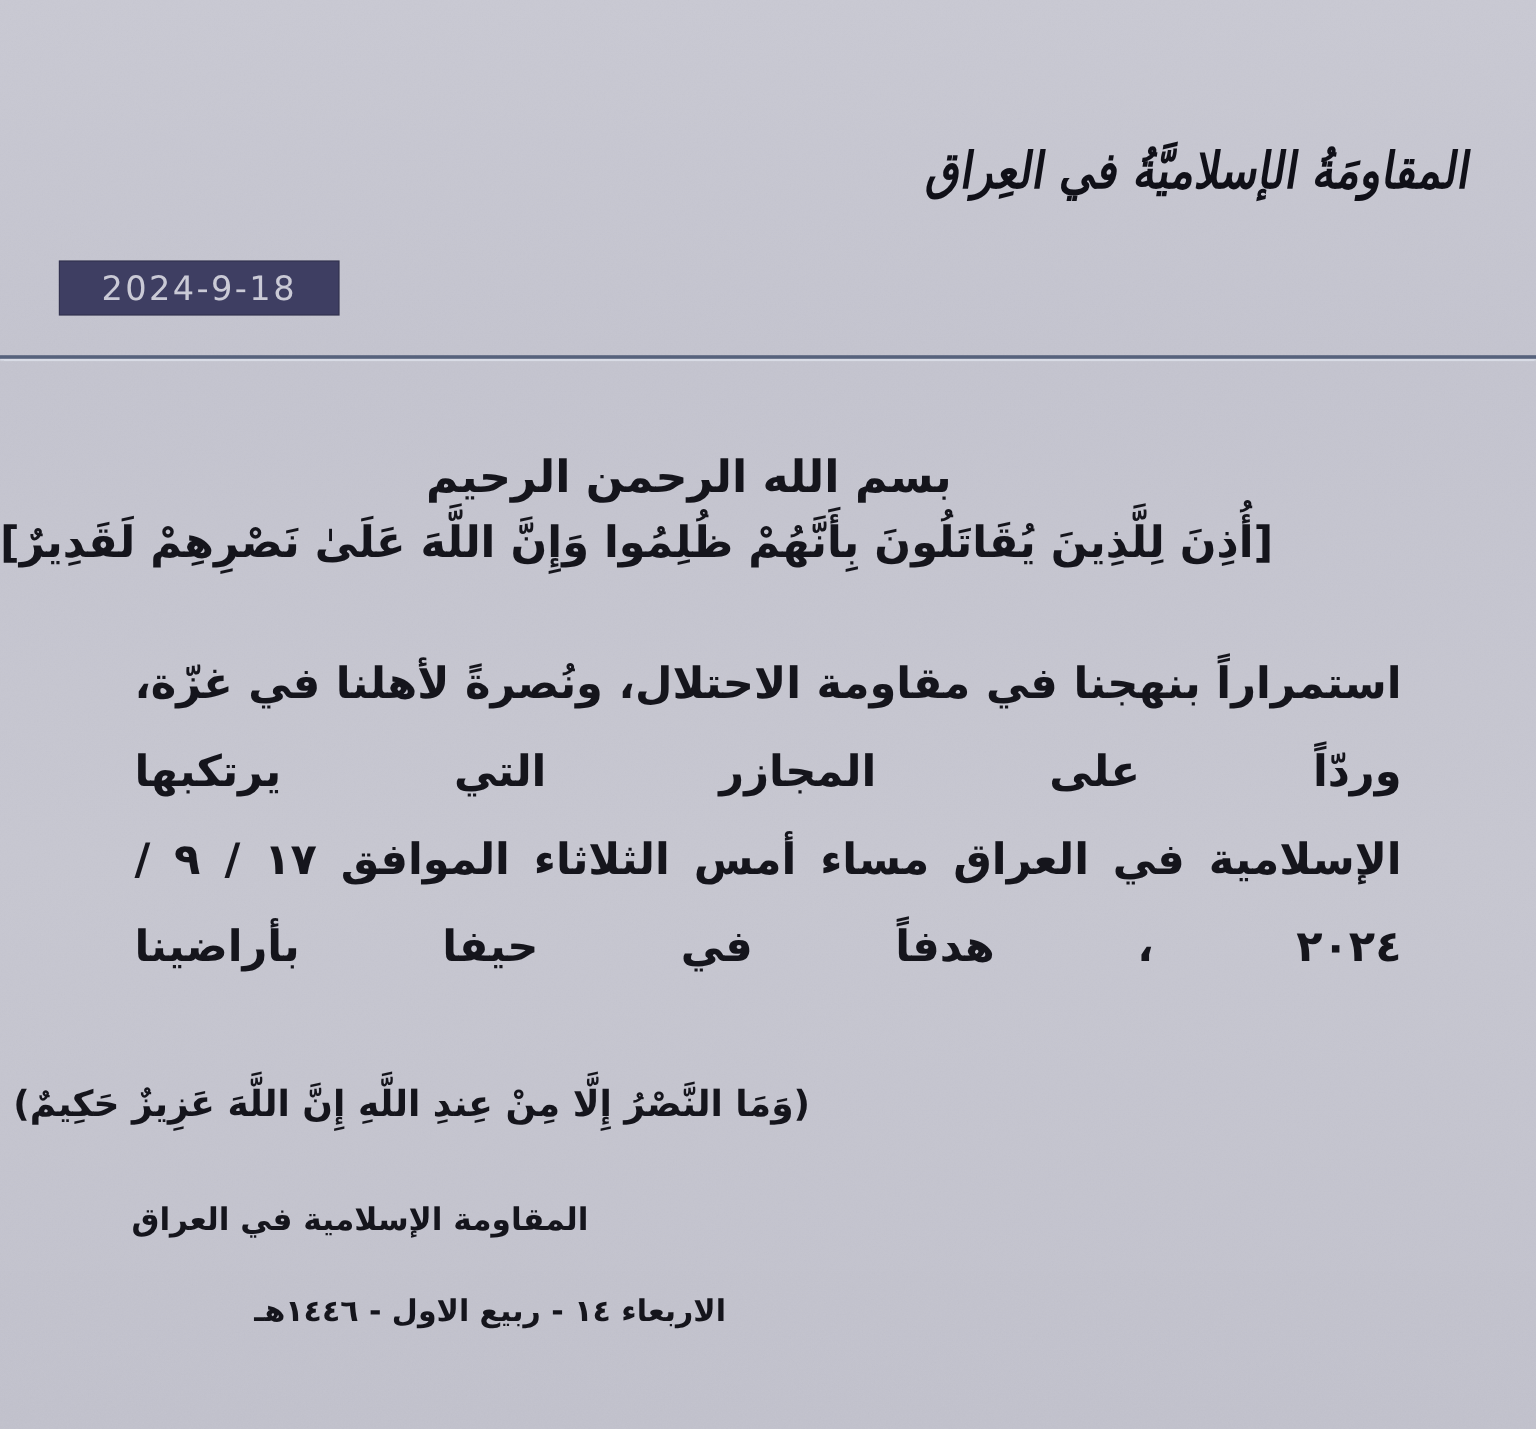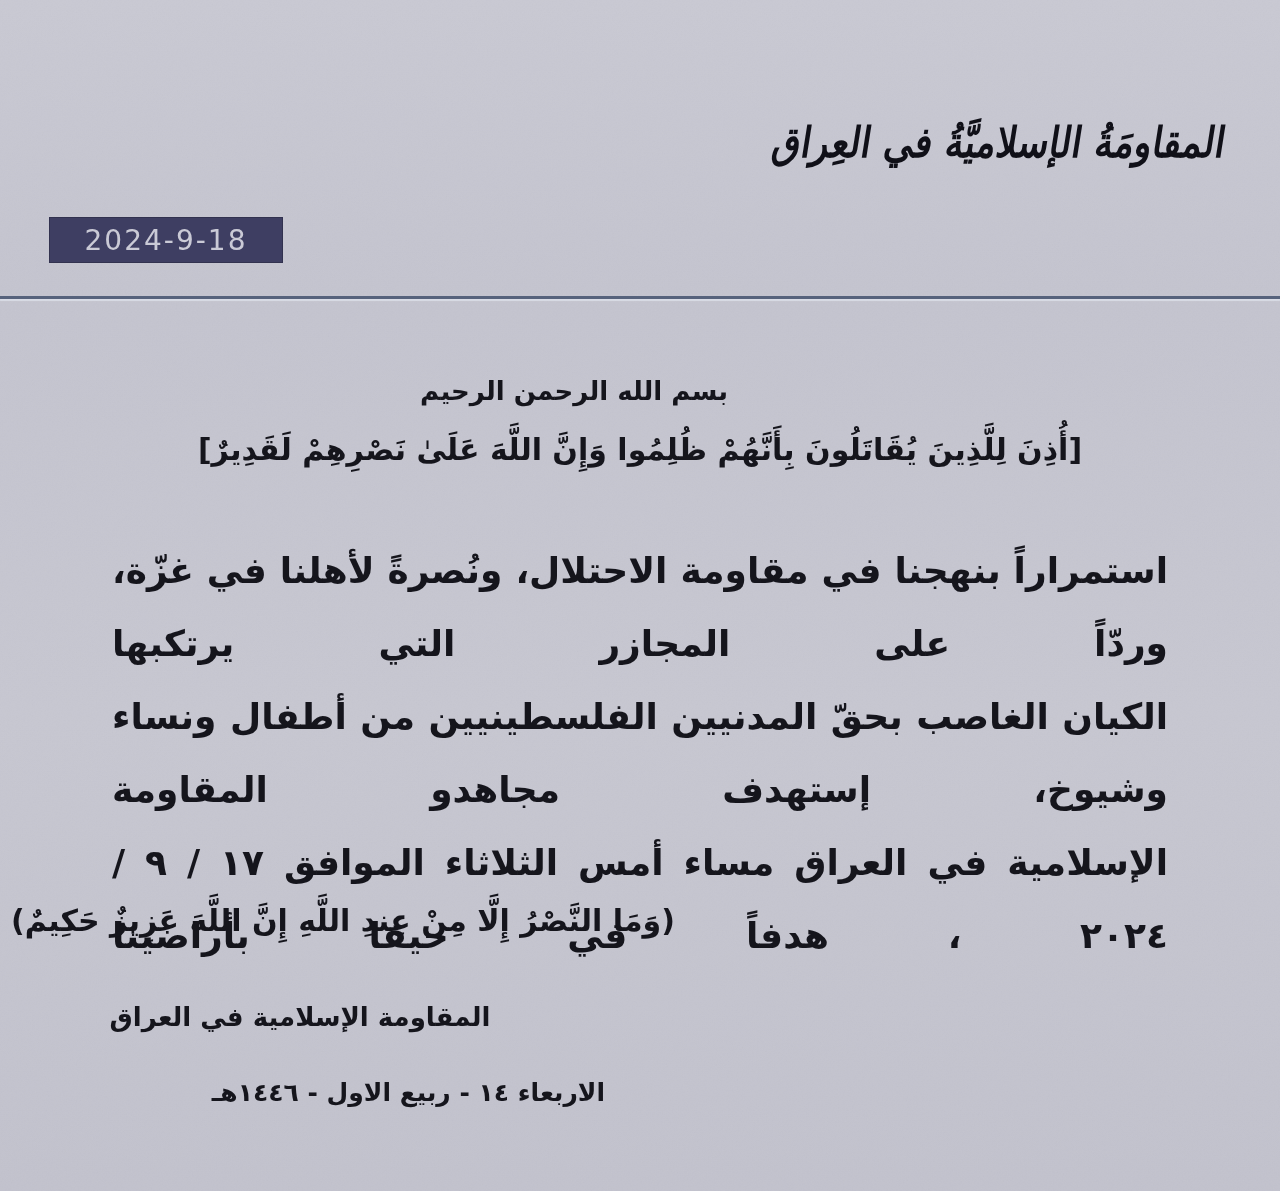--- a/index.html
+++ b/index.html
@@ -64,30 +64,30 @@
     height: 3px;
     background: #56627c;
     box-shadow: 0 2px 1px rgba(235, 240, 250, 0.55);
   }
 
   .bismillah {
     top: 376px;
     left: 0;
     width: 1148px;
     text-align: center;
-    font-size: 26px;
+    font-size: 37px;
     font-weight: bold;
   }
 
   .verse-opening {
     top: 432px;
     left: 0;
     width: 1280px;
-    text-align: center;
-    font-size: 30px;
+    text-align: left;
+    font-size: 36px;
     font-weight: bold;
     white-space: nowrap;
   }
 
   .body-text {
     top: 534px;
     right: 112px;
     left: 112px;
     font-size: 36px;
     font-weight: bold;
@@ -147,21 +147,20 @@
 <div class="layer date-badge">2024-9-18</div>
 
 <div class="layer divider"></div>
 
 <div class="layer bismillah">بسم الله الرحمن الرحيم</div>
 
 <div class="layer verse-opening">[أُذِنَ لِلَّذِينَ يُقَاتَلُونَ بِأَنَّهُمْ ظُلِمُوا وَإِنَّ اللَّهَ عَلَىٰ نَصْرِهِمْ لَقَدِيرٌ]</div>
 
 <div class="layer body-text">
   <div class="body-line">استمراراً بنهجنا في مقاومة الاحتلال، ونُصرةً لأهلنا في غزّة، وردّاً على المجازر التي يرتكبها</div>
-  <div class="body-line">الكيان الغاصب بحقّ المدنيين الفلسطينيين من أطفال ونساء وشيوخ، إستهدف مجاهدو المقاومة</div>
   <div class="body-line">الإسلامية في العراق مساء أمس الثلاثاء الموافق ١٧ / ٩ / ٢٠٢٤ ، هدفاً في حيفا بأراضينا</div>
 </div>
 
 <div class="layer verse-closing">(وَمَا النَّصْرُ إِلَّا مِنْ عِندِ اللَّهِ  إِنَّ اللَّهَ عَزِيزٌ حَكِيمٌ)</div>
 
 <div class="layer signature">المقاومة الإسلامية في العراق</div>
 
 <div class="layer hijri-date">الاربعاء ١٤ - ربيع الاول - ١٤٤٦هـ</div>
 
 </body></html>

